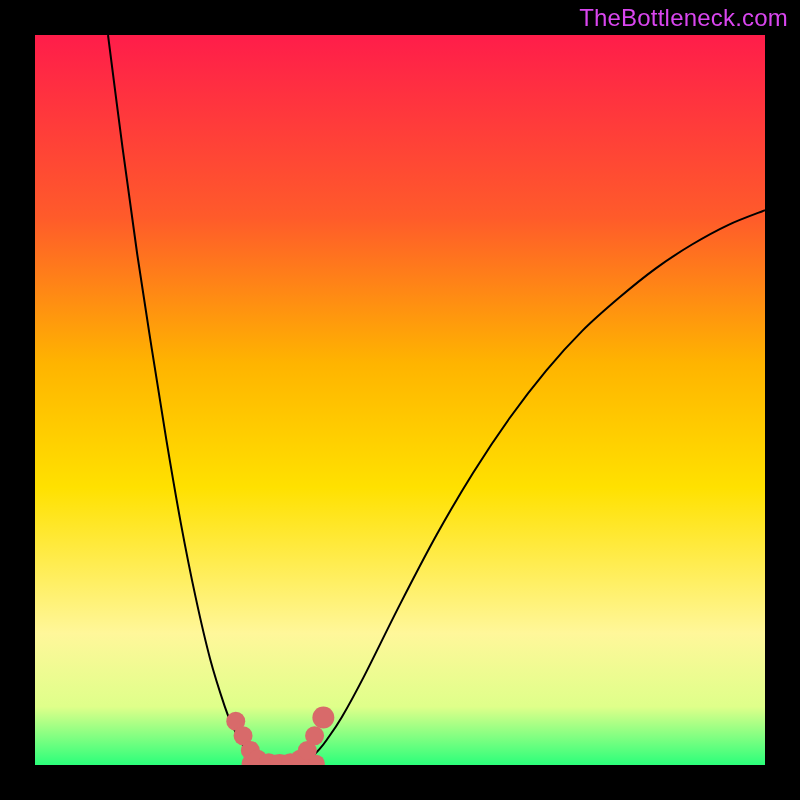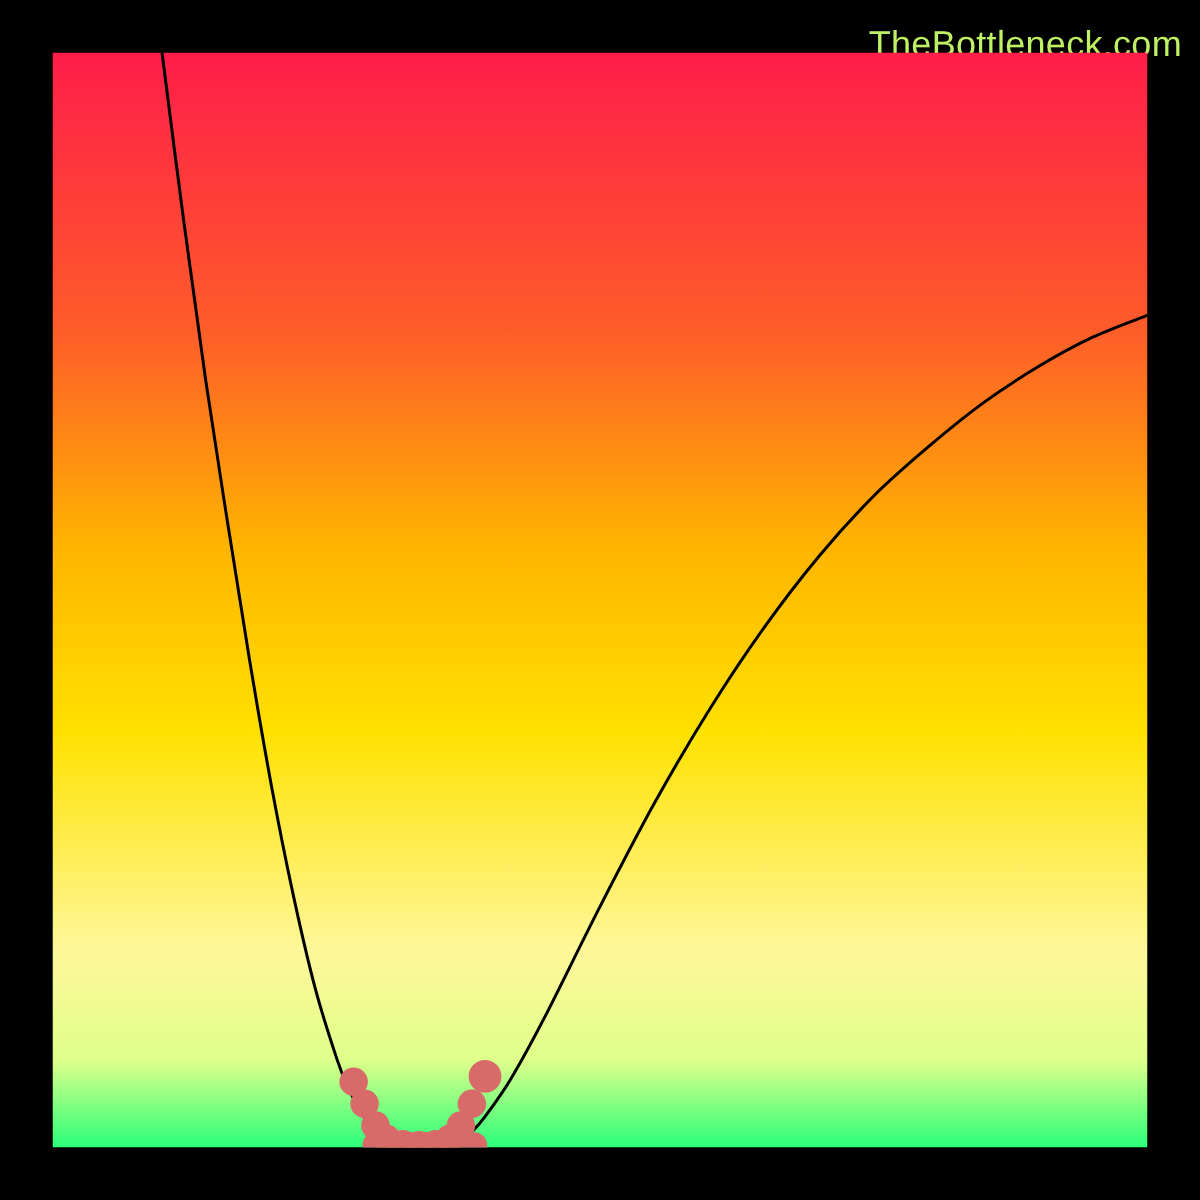--- a/index.html
+++ b/index.html
@@ -14,23 +14,23 @@
   .frame {
     position: absolute;
     left: 0;
     top: 0;
     width: 800px;
     height: 800px;
     background: #000;
   }
   .watermark {
     position: absolute;
-    top: 16px;
+    top: 4px;
     right: 12px;
-    color: #bef264;
+    color: #d946ef;
     font-size: 24px;
     font-weight: 500;
     letter-spacing: 0.2px;
   }
   .plot-area {
     position: absolute;
     left: 35px;
     top: 35px;
     width: 730px;
     height: 730px;

